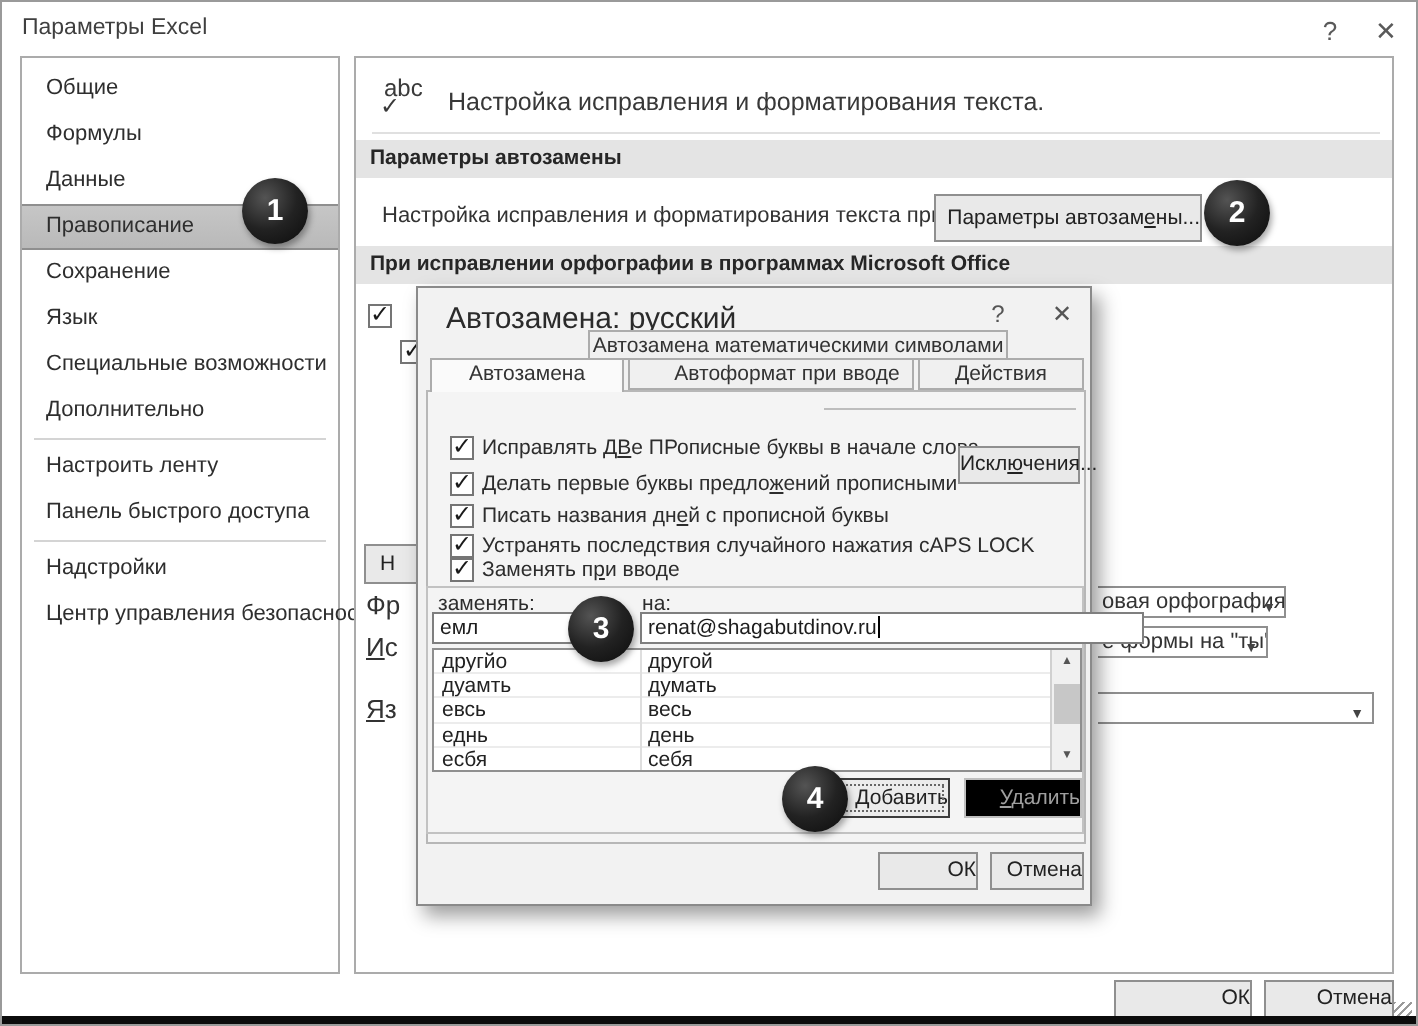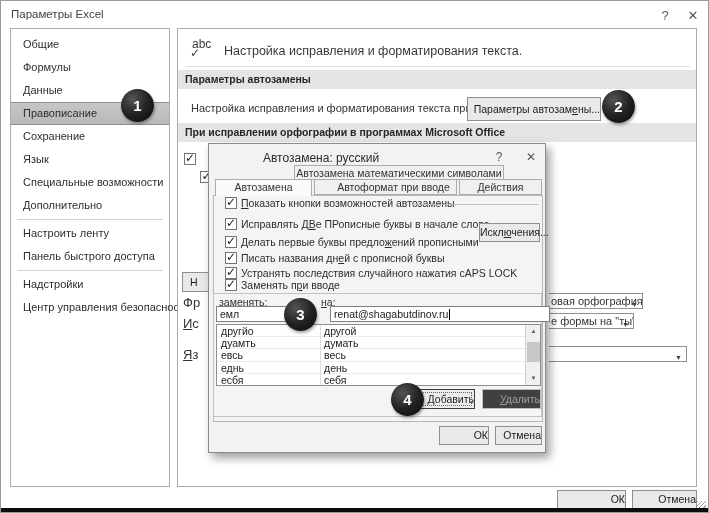--- a/index.html
+++ b/index.html
@@ -56,21 +56,21 @@
   
   .main-ok { left:556px; top:489px; width:69px; height:19px; line-height:17px; position:absolute; }
   .main-cancel { left:631px; top:489px; width:65px; height:19px; line-height:17px; position:absolute; }
   .grip { position:absolute; left:696px; top:500px; width:9px; height:9px;
           background:repeating-linear-gradient(135deg,#9a9a9a 0 1px,transparent 1px 3px); }
   .bottom-black { position:absolute; left:0; bottom:0; width:100%; height:4px; background:#0c0c0c; }
 
   
   .dialog { position:absolute; left:207px; top:142px; width:338px; height:310px;
             background:#f2f2f2; border:1px solid #8a8a8a; box-shadow:4px 5px 9px rgba(0,0,0,0.38); }
-  .dlg-title { position:absolute; left:14px; top:7px; font-size:12px; color:#2b2b2b;margin-left:40px; }
+  .dlg-title { position:absolute; left:14px; top:7px; font-size:15px; color:#2b2b2b; }
   .dlg-ctl { position:absolute; top:5px; width:20px; height:16px; text-align:center; font-size:12px;
              color:#555; line-height:16px; cursor:pointer; }
   .dlg-help { left:280px; }
   .dlg-close { left:312px; }
 
   .tab { position:absolute; background:#f0f0f0; border:1px solid #acacac; font-size:10.5px;
          color:#333; text-align:center; cursor:pointer; }
   .tab-top { left:85px; top:21px; width:210px; height:15px; line-height:14px; }
   .tab-r2 { top:35px; height:16px; line-height:15px; }
   .tab-active { left:6px; width:97px; background:#fafafa; border-bottom:none; height:17px; z-index:2;text-align:center; }
@@ -103,21 +103,21 @@
   .vscroll { position:absolute; right:0; top:0; width:15px; height:60px; background:#f0f0f0;
              border-left:1px solid #d0d0d0; }
   .varrow { position:absolute; left:0; width:15px; height:13px; text-align:center; font-size:6px;
             color:#555; line-height:13px; cursor:pointer; }
   .va-up { top:0; } .va-down { bottom:0; }
   .vthumb { position:absolute; left:1px; top:17px; width:13px; height:20px; background:#c7c7c7; cursor:pointer; }
 
   .add-btn { position:absolute; left:208px; top:245px; width:58px; height:20px; line-height:18px;
              border:1px solid #3c3c3c; outline:1px dotted #666; outline-offset:-4px; background:#ececec; }
   .del-btn { position:absolute; left:273px; top:245px; width:59px; height:20px; line-height:18px;
-             background:#404040; border:1px solid #bfbfbf; color:#9f9f9f; }
+             background:#000000; border:1px solid #bfbfbf; color:#9f9f9f; }
   .dlg-ok { position:absolute; left:230px; top:282px; width:50px; height:19px; line-height:17px; }
   .dlg-cancel { position:absolute; left:286px; top:282px; width:47px; height:19px; line-height:17px; }
 
   
   .badge { position:absolute; width:33px; height:33px; border-radius:50%;
            background:radial-gradient(circle at 35% 30%, #545454 0%, #222 50%, #0b0b0b 100%);
            color:#fff; font-size:15px; font-weight:bold; display:flex; align-items:center;
            justify-content:center; box-shadow:1px 2px 3px rgba(0,0,0,0.35); z-index:50; }
   .b1 { left:120px; top:88px; }
   .b2 { left:601px; top:89px; }
@@ -198,24 +198,20 @@
     <div class="dlg-title">Автозамена: русский</div>
     <span class="dlg-ctl dlg-help">?</span>
     <span class="dlg-ctl dlg-close">✕</span>
 
     <div class="tab tab-top">Автозамена математическими символами</div>
     <div class="tab tab-r2 tab-active">Автозамена</div>
     <div class="tab tab-r2 tab-autoformat">Автоформат при вводе</div>
     <div class="tab tab-r2 tab-actions">Действия</div>
     <div class="tab-frame"></div>
 
-    <div class="cbrow" style="top:53px">
-      <span class="cb checked"></span>
-      <span class="lbl"><u>П</u>оказать кнопки возможностей автозамены</span>
-    </div>
     <div class="show-div"></div>
 
     <div class="cbrow" style="top:74px">
       <span class="cb checked"></span>
       <span class="lbl">Исправлять Д<u>В</u>е ПРописные буквы в начале слова</span>
     </div>
     <button class="btn exc-btn">Искл<u>ю</u>чения...</button>
     <div class="cbrow" style="top:92px">
       <span class="cb checked"></span>
       <span class="lbl">Делать первые буквы предло<u>ж</u>ений прописными</span>
@@ -233,21 +229,21 @@
     <div class="cbrow legendrow">
       <span class="cb checked"></span>
       <span class="lbl">Заменять п<u>р</u>и вводе</span>
     </div>
 
     <span class="fld-label" style="left:10px; top:152px"><u>з</u>аменять:</span>
     <span class="fld-label" style="left:112px; top:152px"><u>н</u>а:</span>
     <div class="textbox" style="left:7px; top:162px; width:94px; height:16px">
       <span>емл</span>
     </div>
-    <div class="textbox" style="left:121px; top:162px; width:220px; height:16px">
+    <div class="textbox" style="left:111px; top:162px; width:252px; height:16px">
       <span>renat@shagabutdinov.ru</span><span class="caret"></span>
     </div>
 
     <div class="list">
       <div class="lrow">
         <span class="c1">другйо</span>
         <span class="c2">другой</span>
       </div>
       <div class="lrow">
         <span class="c1">дуамть</span>

